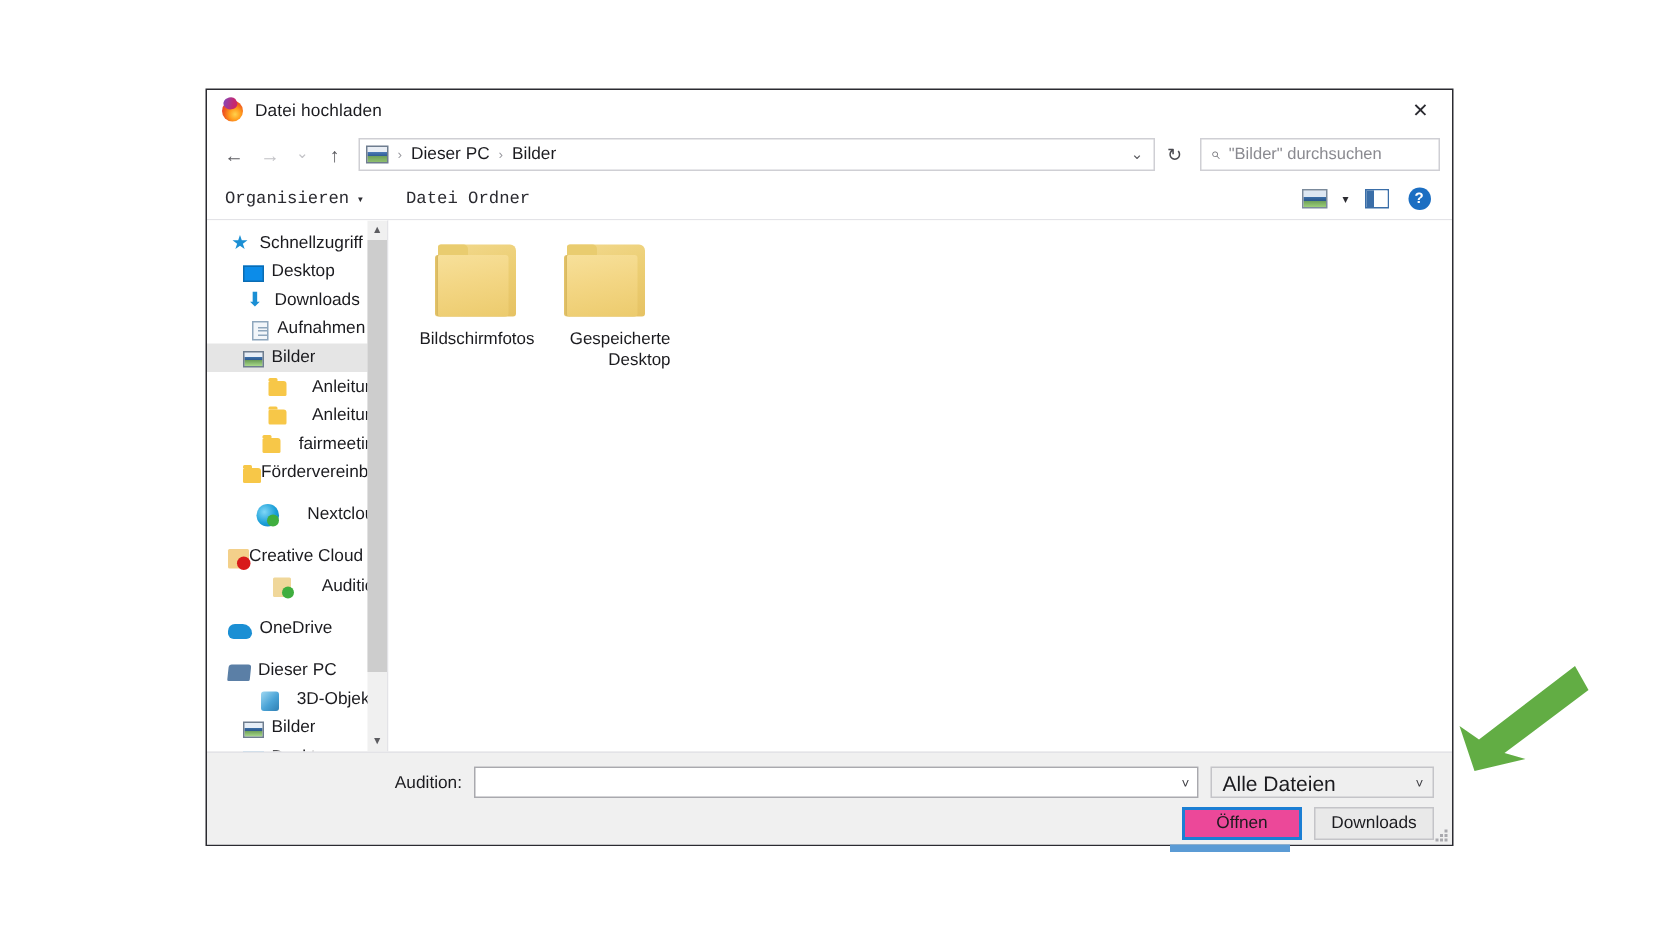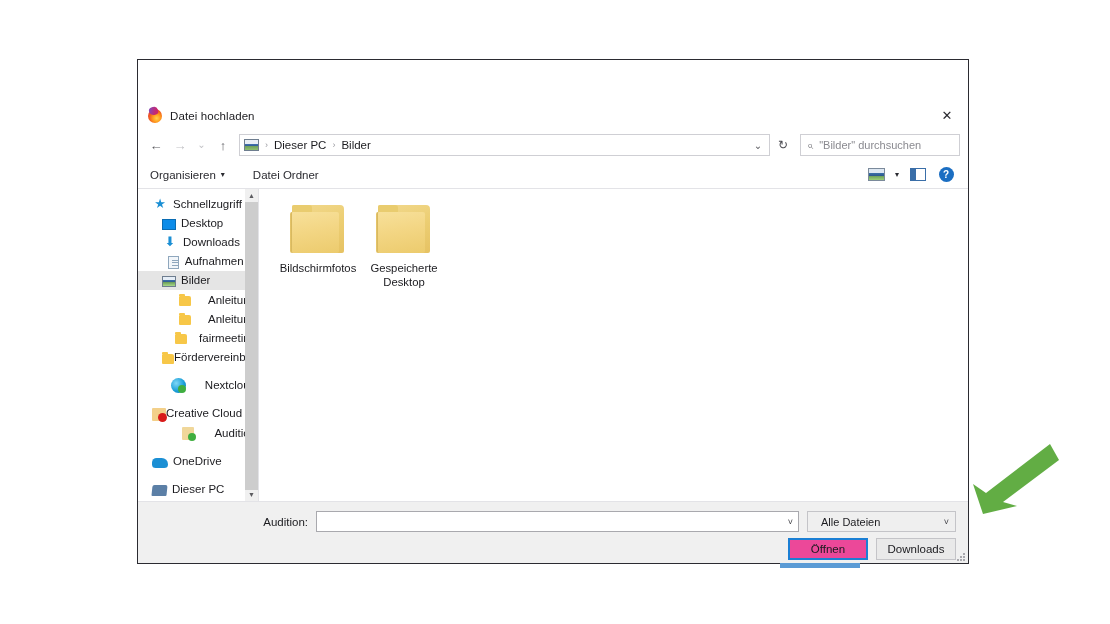--- a/index.html
+++ b/index.html
@@ -24,21 +24,20 @@
     box-shadow: 0 0 0 0 rgba(0,0,0,0);
   }
 
   
   .titlebar {
     height: 27px;
     background: #ffffff;
     display: flex; align-items: center;
     flex: 0 0 auto;
     position: relative;
-    margin-top: 42px;
   }
   .ff-icon { width: 14px; height: 14px; margin-left: 10px; margin-right: 8px;
     border-radius: 50%;
     background: radial-gradient(circle at 62% 66%, #ffd24d 0%, #ff9d1e 30%, #f2611d 55%, #e8402c 75%, #c7276f 100%);
     position: relative; flex:0 0 auto;
   }
   .ff-icon:after{
     content:""; position:absolute; left:1px; top:-2px; width:9px; height:8px;
     background: linear-gradient(120deg,#7a4cc4 0%, #c7276f 70%);
     border-radius: 50% 50% 40% 60%;
@@ -107,21 +106,21 @@
 
   
   .cmdbar {
     height: 28px;
     background: #ffffff;
     border-bottom: 1px solid #e3e3e7;
     display: flex; align-items: center;
     padding: 0 8px 0 12px;
     flex: 0 0 auto;
   }
-  .cmd-item { font-size: 11.5px; color: #2b2b31; display:flex; align-items:center; gap:5px; margin-right: 28px; }
+  .cmd-item { font-size: 11.5px; color: #2b2b31; display:flex; align-items:center; gap:5px; margin-right: 28px; font-family: Liberation Mono, monospace; }
   .cmd-caret { font-size: 8px; color: #2b2b31; }
   .cmd-spacer { flex: 1 1 auto; }
   .cmd-right { display:flex; align-items:center; gap: 0; }
   .viewicon {
     width: 17px; height: 13px;
     background: linear-gradient(#dde7f2 0%, #dde7f2 38%, #3a6ea8 39%, #2d588c 62%, #6d9f59 63%, #9ccf77 100%);
     border: 1px solid #7b8a9b;
   }
   .icon-slot { width: 28px; height: 24px; display:flex; align-items:center; justify-content:center; }
   .tiny-caret { font-size: 8px; color:#2b2b31; width: 14px; text-align:center; }
@@ -239,21 +238,21 @@
     background: linear-gradient(170deg, #f7e09a 0%, #f3d684 45%, #eccb6d 100%);
     border-radius: 1px 2px 2px 2px;
     box-shadow: -1px 0 0 rgba(200,170,80,.5);
   }
   .folder-edge {
     position: absolute; left: 0; top: 9px; width: 4px; height: 41px;
     background: linear-gradient(90deg,#e3c165 0%, #f0d583 100%);
     border-radius: 2px 0 0 2px;
   }
   .file-name {
-    font-size: 11.3px; color: #1b1b1f; text-align: center; line-height: 14px;
+    font-size: 11.3px; color: #1b1b1f; text-align: right; line-height: 14px;
     max-width: 86px; word-wrap: break-word;
   }
 
   
   .footer {
     flex: 0 0 auto;
     background: #f0f0f0;
     border-top: 1px solid #e3e3e7;
     height: 62px;
     position: relative;
@@ -269,21 +268,21 @@
     display: flex; align-items: center; justify-content: flex-end;
     padding-right: 5px; min-width: 0;
   }
   .fname-caret { font-size: 9px; color:#3b3b40; }
   .ftype-select {
     width: 149px; height: 21px; margin-left: 8px;
     background: #efefef; border: 1px solid #c4c4c8;
     display: flex; align-items: center; justify-content: space-between;
     padding: 0 6px 0 7px; flex: 0 0 auto;
   }
-  .ftype-label { font-size: 11px; color: #1b1b1f; margin-left: 6px; }
+  .ftype-label { font-size: 14px; color: #1b1b1f; }
   .btn-row {
     position: absolute; right: 12px; top: 36px;
     display: flex; gap: 8px;
   }
   .btn {
     width: 80px; height: 22px;
     display: flex; align-items: center; justify-content: center;
     font-size: 11.5px; color: #1b1b1f;
     background: #e9e9e9; border: 1px solid #c4c4c8;
   }

